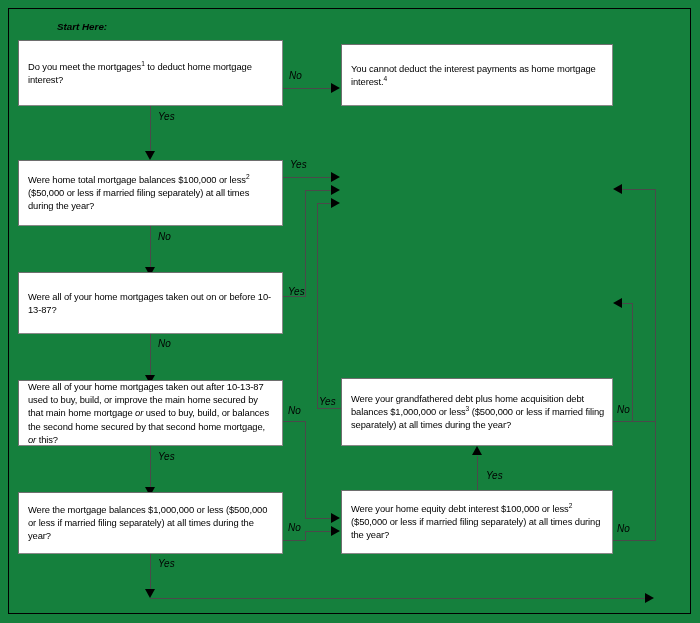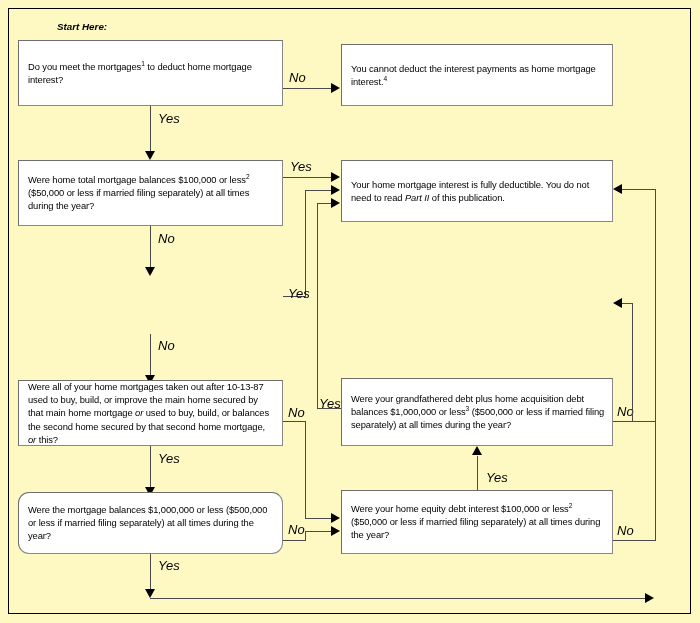--- a/index.html
+++ b/index.html
@@ -1,29 +1,29 @@
 <!DOCTYPE html>
 <html><head>
 <meta charset="utf-8">
 <style>
   html,body{margin:0;padding:0;background:#ffffff;}
   body{font-family:"Liberation Sans","DejaVu Sans",sans-serif;}
-  #page{position:relative;width:700px;height:623px;background:#fef9c3;overflow:hidden;}
+  #page{position:relative;width:700px;height:623px;background:#15803d;overflow:hidden;}
   #frame{position:absolute;left:8px;top:8px;width:683px;height:606px;border:1px solid #000;box-sizing:border-box;}
 
   .box{position:absolute;box-sizing:border-box;background:#ffffff;
        border:1px solid #6e6e6e;border-right-color:#888;border-bottom-color:#888;
        box-shadow:0 0 0 0 transparent;}
   .box .txt{position:absolute;left:9px;right:7px;top:50%;transform:translateY(-50%);
             font-size:9.4px;line-height:13.2px;color:#000;letter-spacing:-0.1px;}
 
   .ital{font-style:italic;}
   sup{font-size:6.6px;vertical-align:super;line-height:0;}
 
-  .lbl{position:absolute;font-size:13px;font-style:italic;color:#000;white-space:nowrap;}
+  .lbl{position:absolute;font-size:10px;font-style:italic;color:#000;white-space:nowrap;}
 
   .hline{position:absolute;height:0;border-top:1px solid #4a4a4a;}
   .vline{position:absolute;width:0;border-left:1px solid #4a4a4a;}
 
   .ar{position:absolute;width:0;height:0;}
   .ar-r{border-top:5px solid transparent;border-bottom:5px solid transparent;border-left:9px solid #000;}
   .ar-l{border-top:5px solid transparent;border-bottom:5px solid transparent;border-right:9px solid #000;}
   .ar-d{border-left:5px solid transparent;border-right:5px solid transparent;border-top:9px solid #000;}
   .ar-u{border-left:5px solid transparent;border-right:5px solid transparent;border-bottom:9px solid #000;}
 
@@ -56,25 +56,20 @@
   <div class="vline" style="left:150px;top:106px;height:48px;"></div>
   <div class="ar ar-d" style="left:145px;top:151px;"></div>
   <div class="lbl" style="left:158px;top:111px;">Yes</div>
 
   <div class="box" style="left:18px;top:160px;width:265px;height:66px;">
     <div class="txt">
       <span>Were home total mortgage balances $100,000 or less</span><sup>2</sup><span> ($50,000 or less if married filing separately) at all times during the year?</span>
     </div>
   </div>
 
-  <div class="box" style="left:341px;top:160px;width:272px;height:62px;">
-    <div class="txt">
-      <span>Your home mortgage interest is fully deductible. You do not need to read </span><span class="ital">Part II</span><span> of this publication.</span>
-    </div>
-  </div>
 
   <div class="hline" style="left:283px;top:177px;width:49px;"></div>
   <div class="ar ar-r" style="left:331px;top:172px;"></div>
   <div class="lbl" style="left:290px;top:159px;">Yes</div>
 
   <div class="hline" style="left:305px;top:190px;width:27px;"></div>
   <div class="ar ar-r" style="left:331px;top:185px;"></div>
   <div class="vline" style="left:305px;top:190px;height:106px;"></div>
   <div class="hline" style="left:283px;top:296px;width:23px;"></div>
   <div class="lbl" style="left:288px;top:286px;">Yes</div>
@@ -82,20 +77,23 @@
   <div class="hline" style="left:317px;top:203px;width:15px;"></div>
   <div class="ar ar-r" style="left:331px;top:198px;"></div>
   <div class="vline" style="left:317px;top:203px;height:205px;"></div>
   <div class="hline" style="left:317px;top:408px;width:24px;"></div>
   <div class="lbl" style="left:319px;top:396px;">Yes</div>
 
   <div class="vline" style="left:150px;top:226px;height:44px;"></div>
   <div class="ar ar-d" style="left:145px;top:267px;"></div>
   <div class="lbl" style="left:158px;top:231px;">No</div>
 
+  <div class="box" style="left:18px;top:272px;width:265px;height:62px;">
+    <div class="txt">Were all of your home mortgages taken out on or before 10-13-87?</div>
+  </div>
 
 
   <div class="vline" style="left:150px;top:334px;height:44px;"></div>
   <div class="ar ar-d" style="left:145px;top:375px;"></div>
   <div class="lbl" style="left:158px;top:338px;">No</div>
 
   <div class="box" style="left:18px;top:380px;width:265px;height:66px;">
     <div class="txt">
       <span>Were all of your home mortgages taken out after 10-13-87 used to buy, build, or improve the main home secured by that main home mortgage </span><span class="ital">or</span><span> used to buy, build, or balances the second home secured by that second home mortgage, </span><span class="ital">or</span><span> this?</span>
     </div>
@@ -120,21 +118,21 @@
   <div class="hline" style="left:613px;top:421px;width:42px;"></div>
   <div class="lbl" style="left:617px;top:404px;">No</div>
   <div class="vline" style="left:632px;top:303px;height:119px;"></div>
   <div class="hline" style="left:622px;top:303px;width:10px;"></div>
   <div class="ar ar-l" style="left:613px;top:298px;"></div>
 
   <div class="vline" style="left:477px;top:456px;height:52px;"></div>
   <div class="ar ar-u" style="left:472px;top:446px;"></div>
   <div class="lbl" style="left:486px;top:470px;">Yes</div>
 
-  <div class="box" style="left:18px;top:492px;width:265px;height:62px;border-radius:11px;">
+  <div class="box" style="left:18px;top:492px;width:265px;height:62px;">
     <div class="txt">Were the mortgage balances $1,000,000 or less ($500,000 or less if married filing separately) at all times during the year?</div>
   </div>
 
   <div class="box" style="left:341px;top:490px;width:272px;height:64px;">
     <div class="txt">
       <span>Were your home equity debt interest $100,000 or less</span><sup>2</sup><span> ($50,000 or less if married filing separately) at all times during the year?</span>
     </div>
   </div>
 
   <div class="hline" style="left:283px;top:540px;width:23px;"></div>

